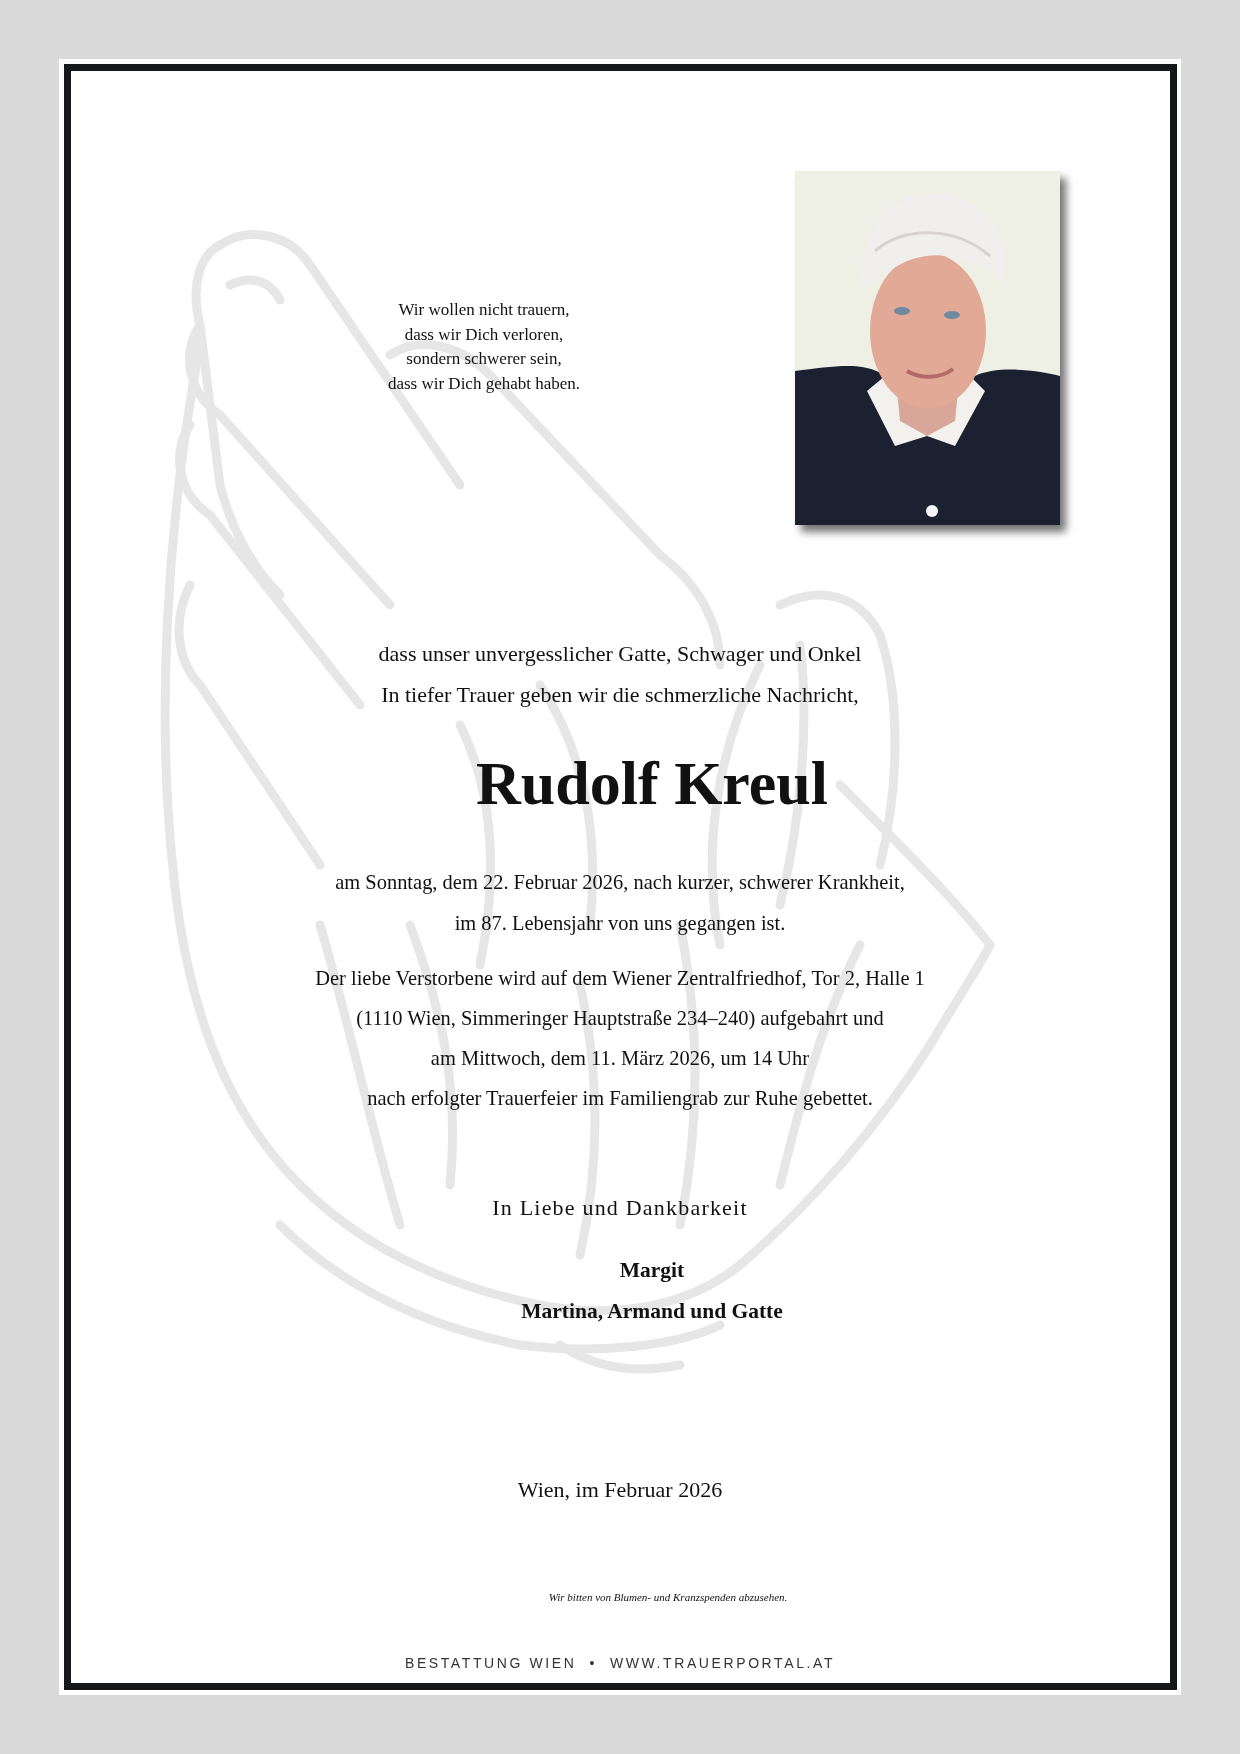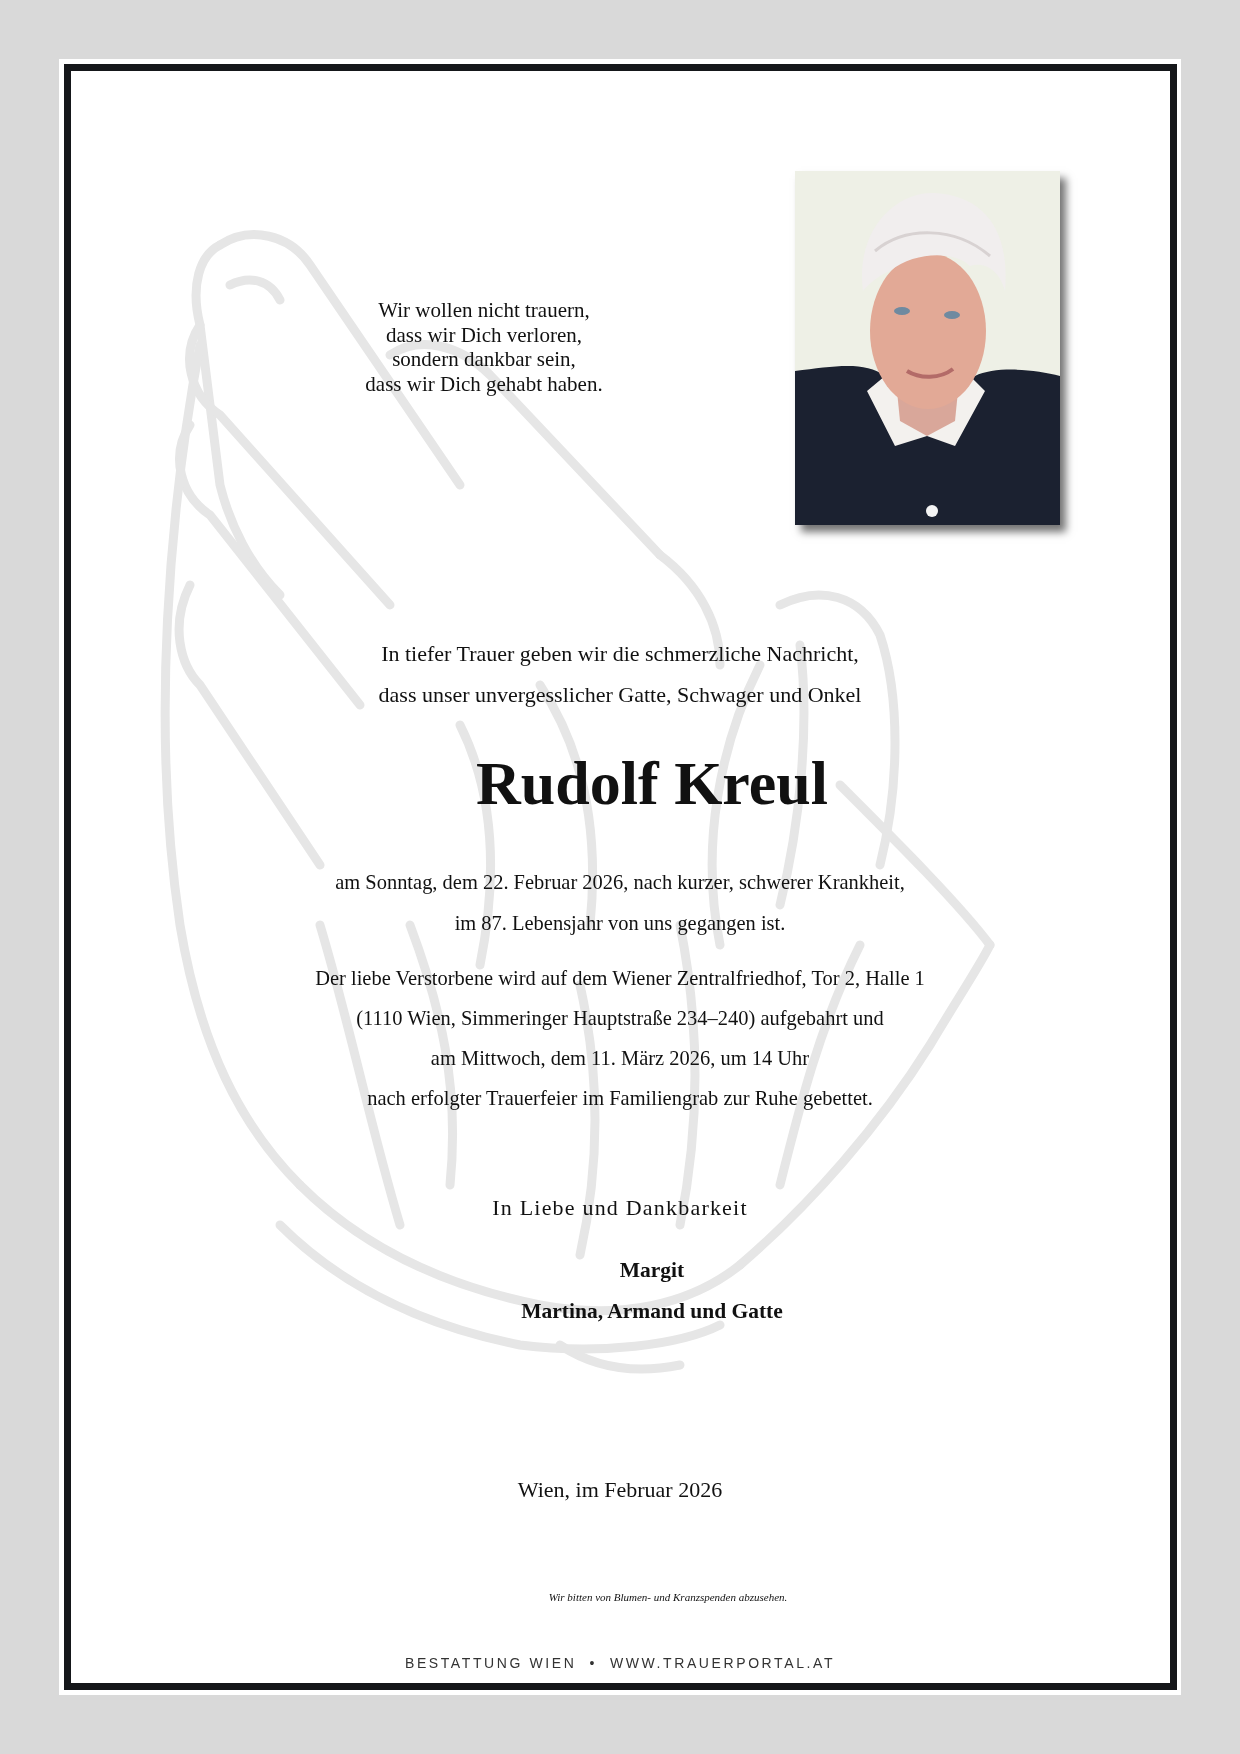--- a/index.html
+++ b/index.html
@@ -1,21 +1,21 @@
 <!DOCTYPE html>
 <html><head>
 <meta charset="utf-8">
 <style>
   html, body { margin:0; padding:0; }
   body { width:1240px; height:1754px; background:#d9d9d9; position:relative; overflow:hidden; font-family:"Liberation Serif", serif; color:#111; }
   .sheet { position:absolute; left:59px; top:59px; width:1122px; height:1636px; background:#ffffff; }
   .frame { position:absolute; left:64px; top:64px; width:1099px; height:1612px; border:7px solid #15171a; background:#fff; }
   .watermark { position:absolute; left:160px; top:225px; width:960px; height:1200px; }
   .watermark path { fill:none; stroke:#e6e6e6; stroke-width:9; stroke-linecap:round; stroke-linejoin:round; }
-  .quote { position:absolute; left:334px; top:298px; width:300px; text-align:center; font-size:21px; line-height:24.5px; }
+  .quote { position:absolute; left:334px; top:298px; width:300px; text-align:center; font-size:17px; line-height:24.5px; }
   .photo { position:absolute; left:795px; top:171px; width:265px; height:354px; box-shadow:6px 7px 8px rgba(0,0,0,0.55); overflow:hidden; background:#f2f4ec; }
   .block { position:absolute; left:0; width:1240px; text-align:center; }
   .intro { top:633px; font-size:22px; line-height:41px; }
   .name { top:748px; font-size:62px; font-weight:bold; line-height:70px; letter-spacing:0px;padding-left:32px; }
   .p1 { top:861px; font-size:22px; line-height:41px; transform:scaleX(0.93); }
   .p2 { top:958px; font-size:22px; line-height:40px; transform:scaleX(0.93); }
   .closing { top:1192px; font-size:22px; letter-spacing:1.2px; line-height:32px; }
   .sign { top:1250px; font-size:21.5px; font-weight:bold; line-height:41px;margin-left:32px; }
   .place { top:1475px; font-size:22px; line-height:30px; }
   .note { top:1585px; font-size:11px; font-style:italic; line-height:24px;padding-left:48px; }
@@ -52,21 +52,21 @@
   <path d="M420 760 C440 850 440 940 420 1030"></path>
   <path d="M250 700 C280 780 300 860 290 960"></path>
   <path d="M160 700 C190 800 210 900 240 1000"></path>
   <path d="M120 1000 C180 1060 260 1100 360 1120 C440 1130 520 1120 560 1100"></path>
   <path d="M400 1120 C430 1140 470 1150 520 1140"></path>
 </svg>
 
 <div class="quote">
   <span class="line">Wir wollen nicht trauern,</span>
   <span class="line">dass wir Dich verloren,</span>
-  <span class="line">sondern dankbar sein,</span>
+  <span class="line">sondern schwerer sein,</span>
   <span class="line">dass wir Dich gehabt haben.</span>
 </div>
 
 <div class="photo" title="Portrait of Rudolf Kreul">
   <svg width="265" height="354" viewBox="0 0 265 354">
     <rect width="265" height="354" fill="#eef0e6"></rect>
 
     <path d="M0 200 C40 195 70 190 90 205 L180 205 C200 195 240 198 265 205 L265 354 L0 354 Z" fill="#1b2130"></path>
 
     <path d="M72 220 L100 275 L132 265 L160 275 L190 220 L175 205 L132 245 L90 205 Z" fill="#f3f1ee"></path>
@@ -81,22 +81,22 @@
     <ellipse cx="107" cy="140" rx="8" ry="4" fill="#6f8aa0"></ellipse>
     <ellipse cx="157" cy="144" rx="8" ry="4" fill="#6f8aa0"></ellipse>
 
     <path d="M112 200 C125 208 145 208 158 198" stroke="#b36b68" stroke-width="4" fill="none"></path>
 
     <circle cx="137" cy="340" r="6" fill="#f4f4f4"></circle>
   </svg>
 </div>
 
 <div class="block intro">
+  <span class="line">dass unser unvergesslicher Gatte, Schwager und Onkel</span>
   <span class="line">In tiefer Trauer geben wir die schmerzliche Nachricht,</span>
-  <span class="line">dass unser unvergesslicher Gatte, Schwager und Onkel</span>
 </div>
 
 <div class="block name">Rudolf Kreul</div>
 
 <div class="block p1">
   <span class="line">am Sonntag, dem 22. Februar 2026, nach kurzer, schwerer Krankheit,</span>
   <span class="line">im 87. Lebensjahr von uns gegangen ist.</span>
 </div>
 
 <div class="block p2">

